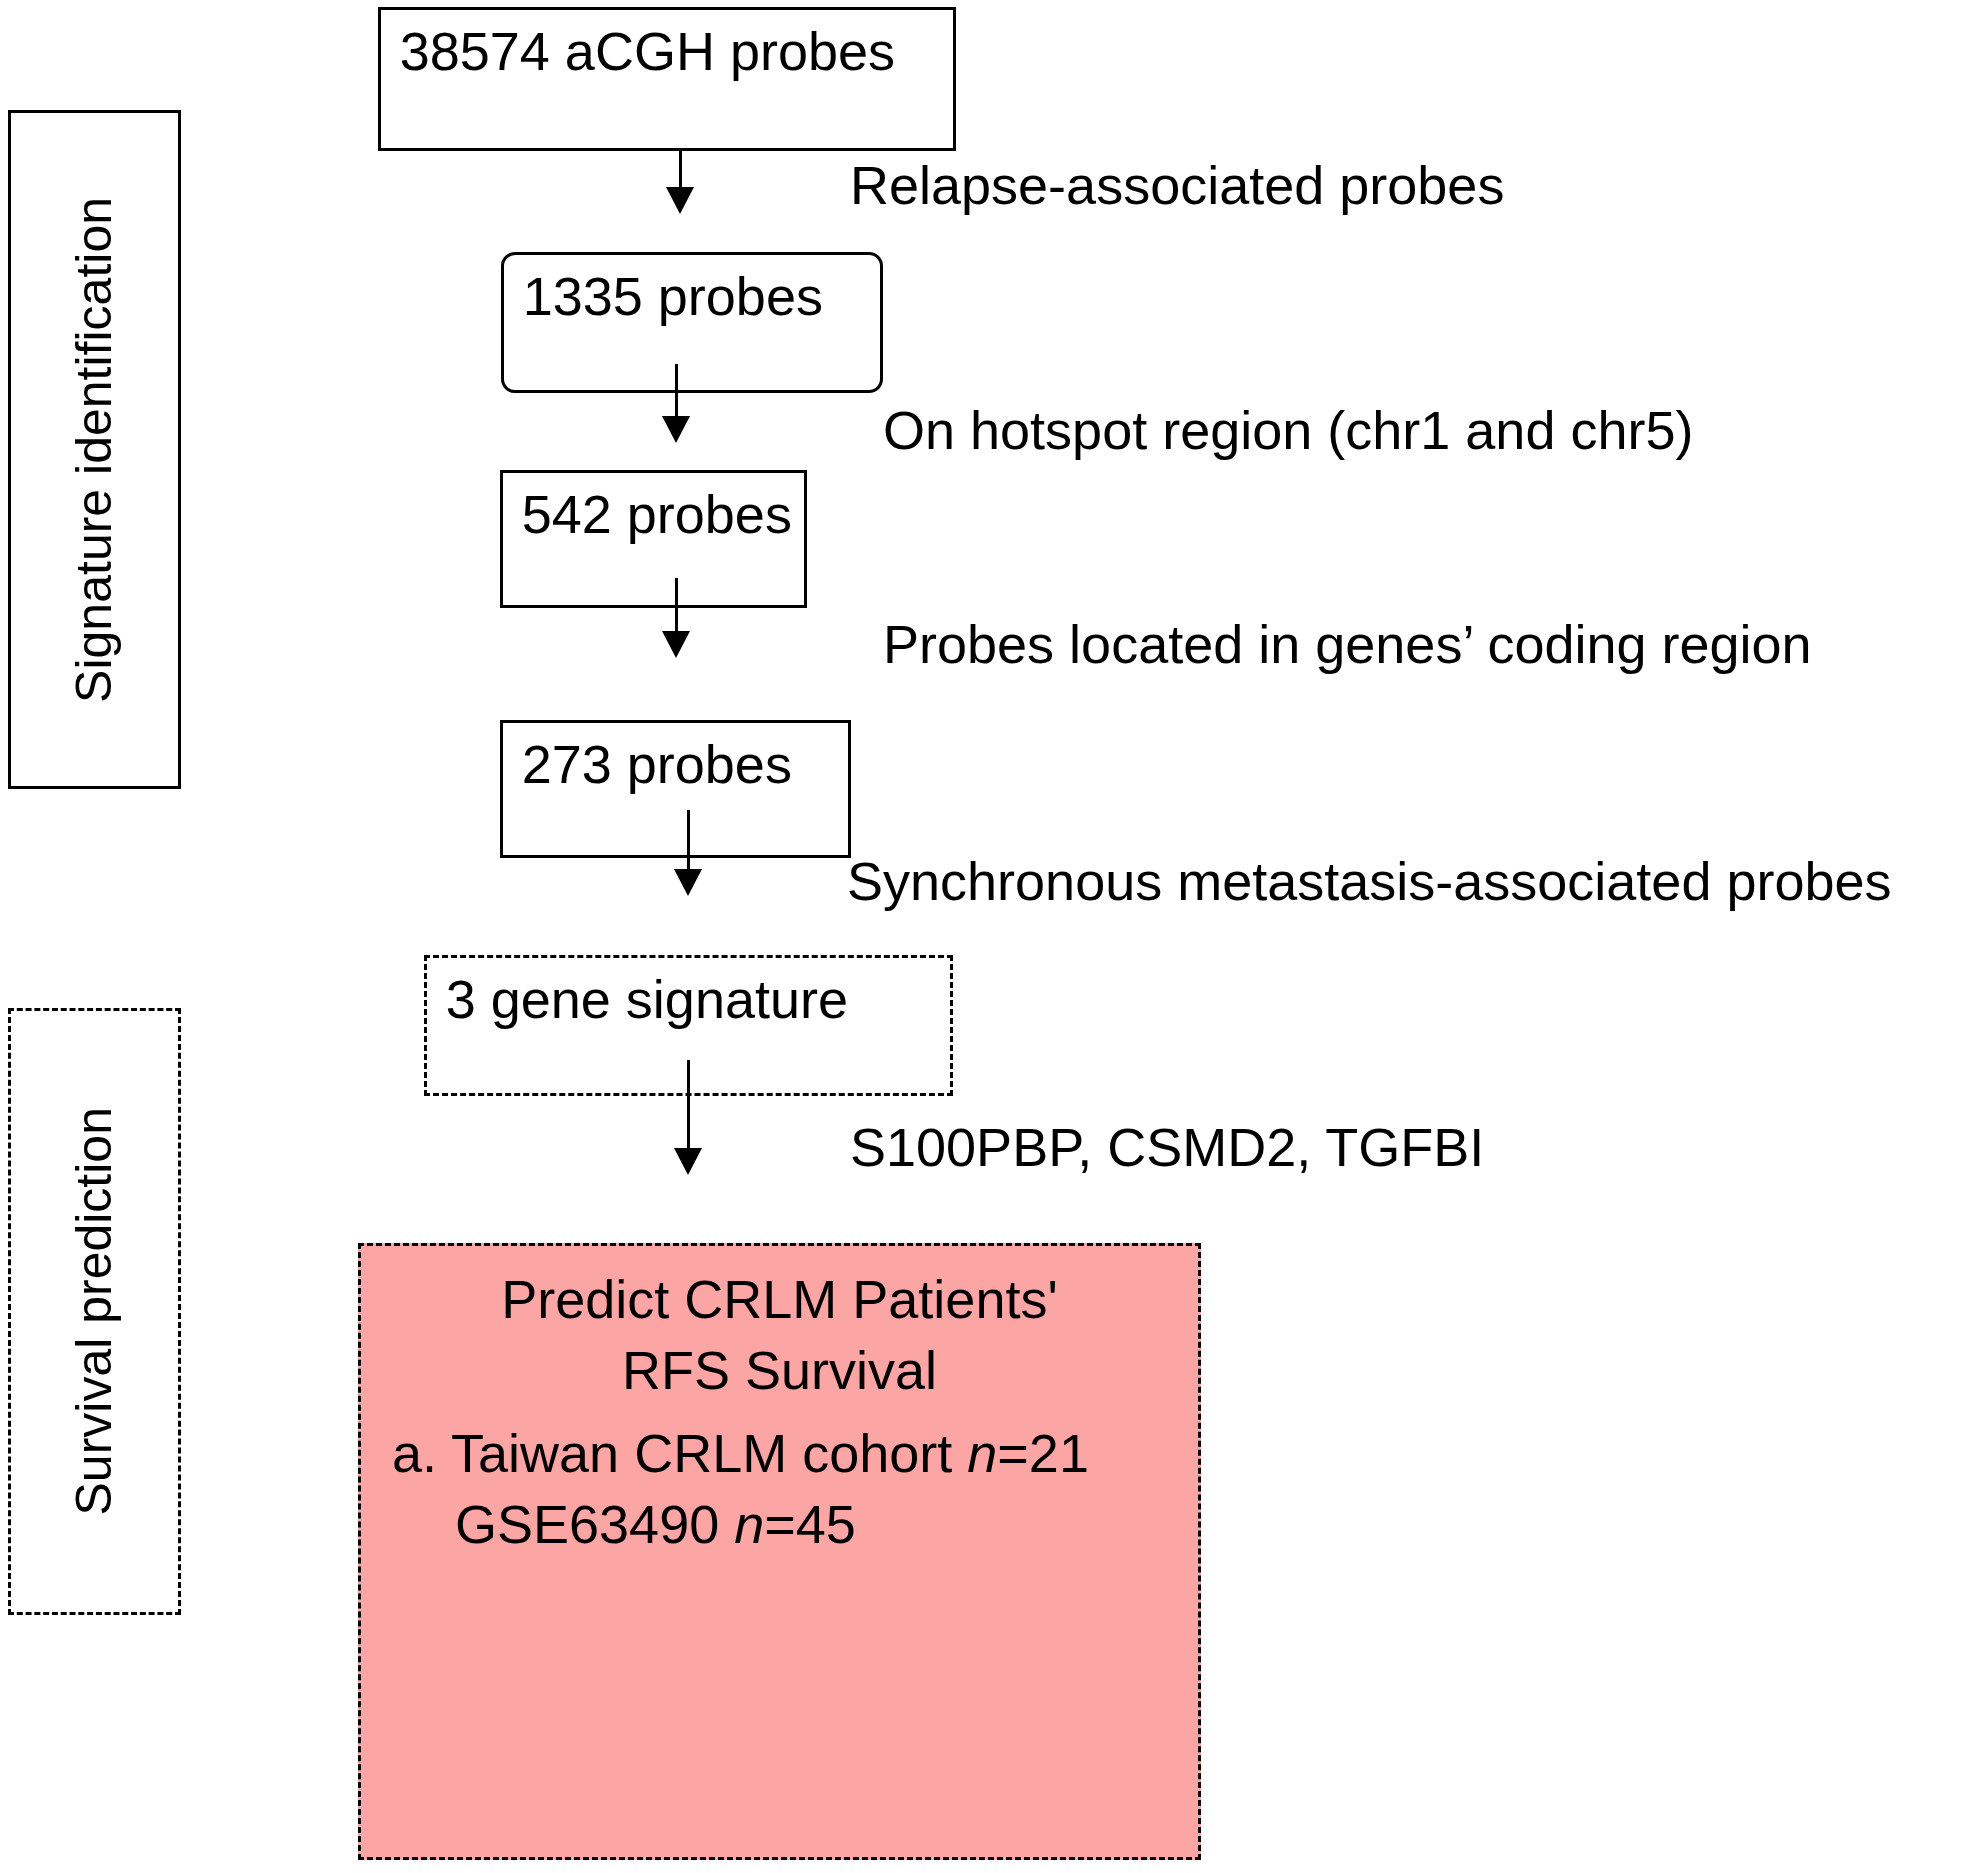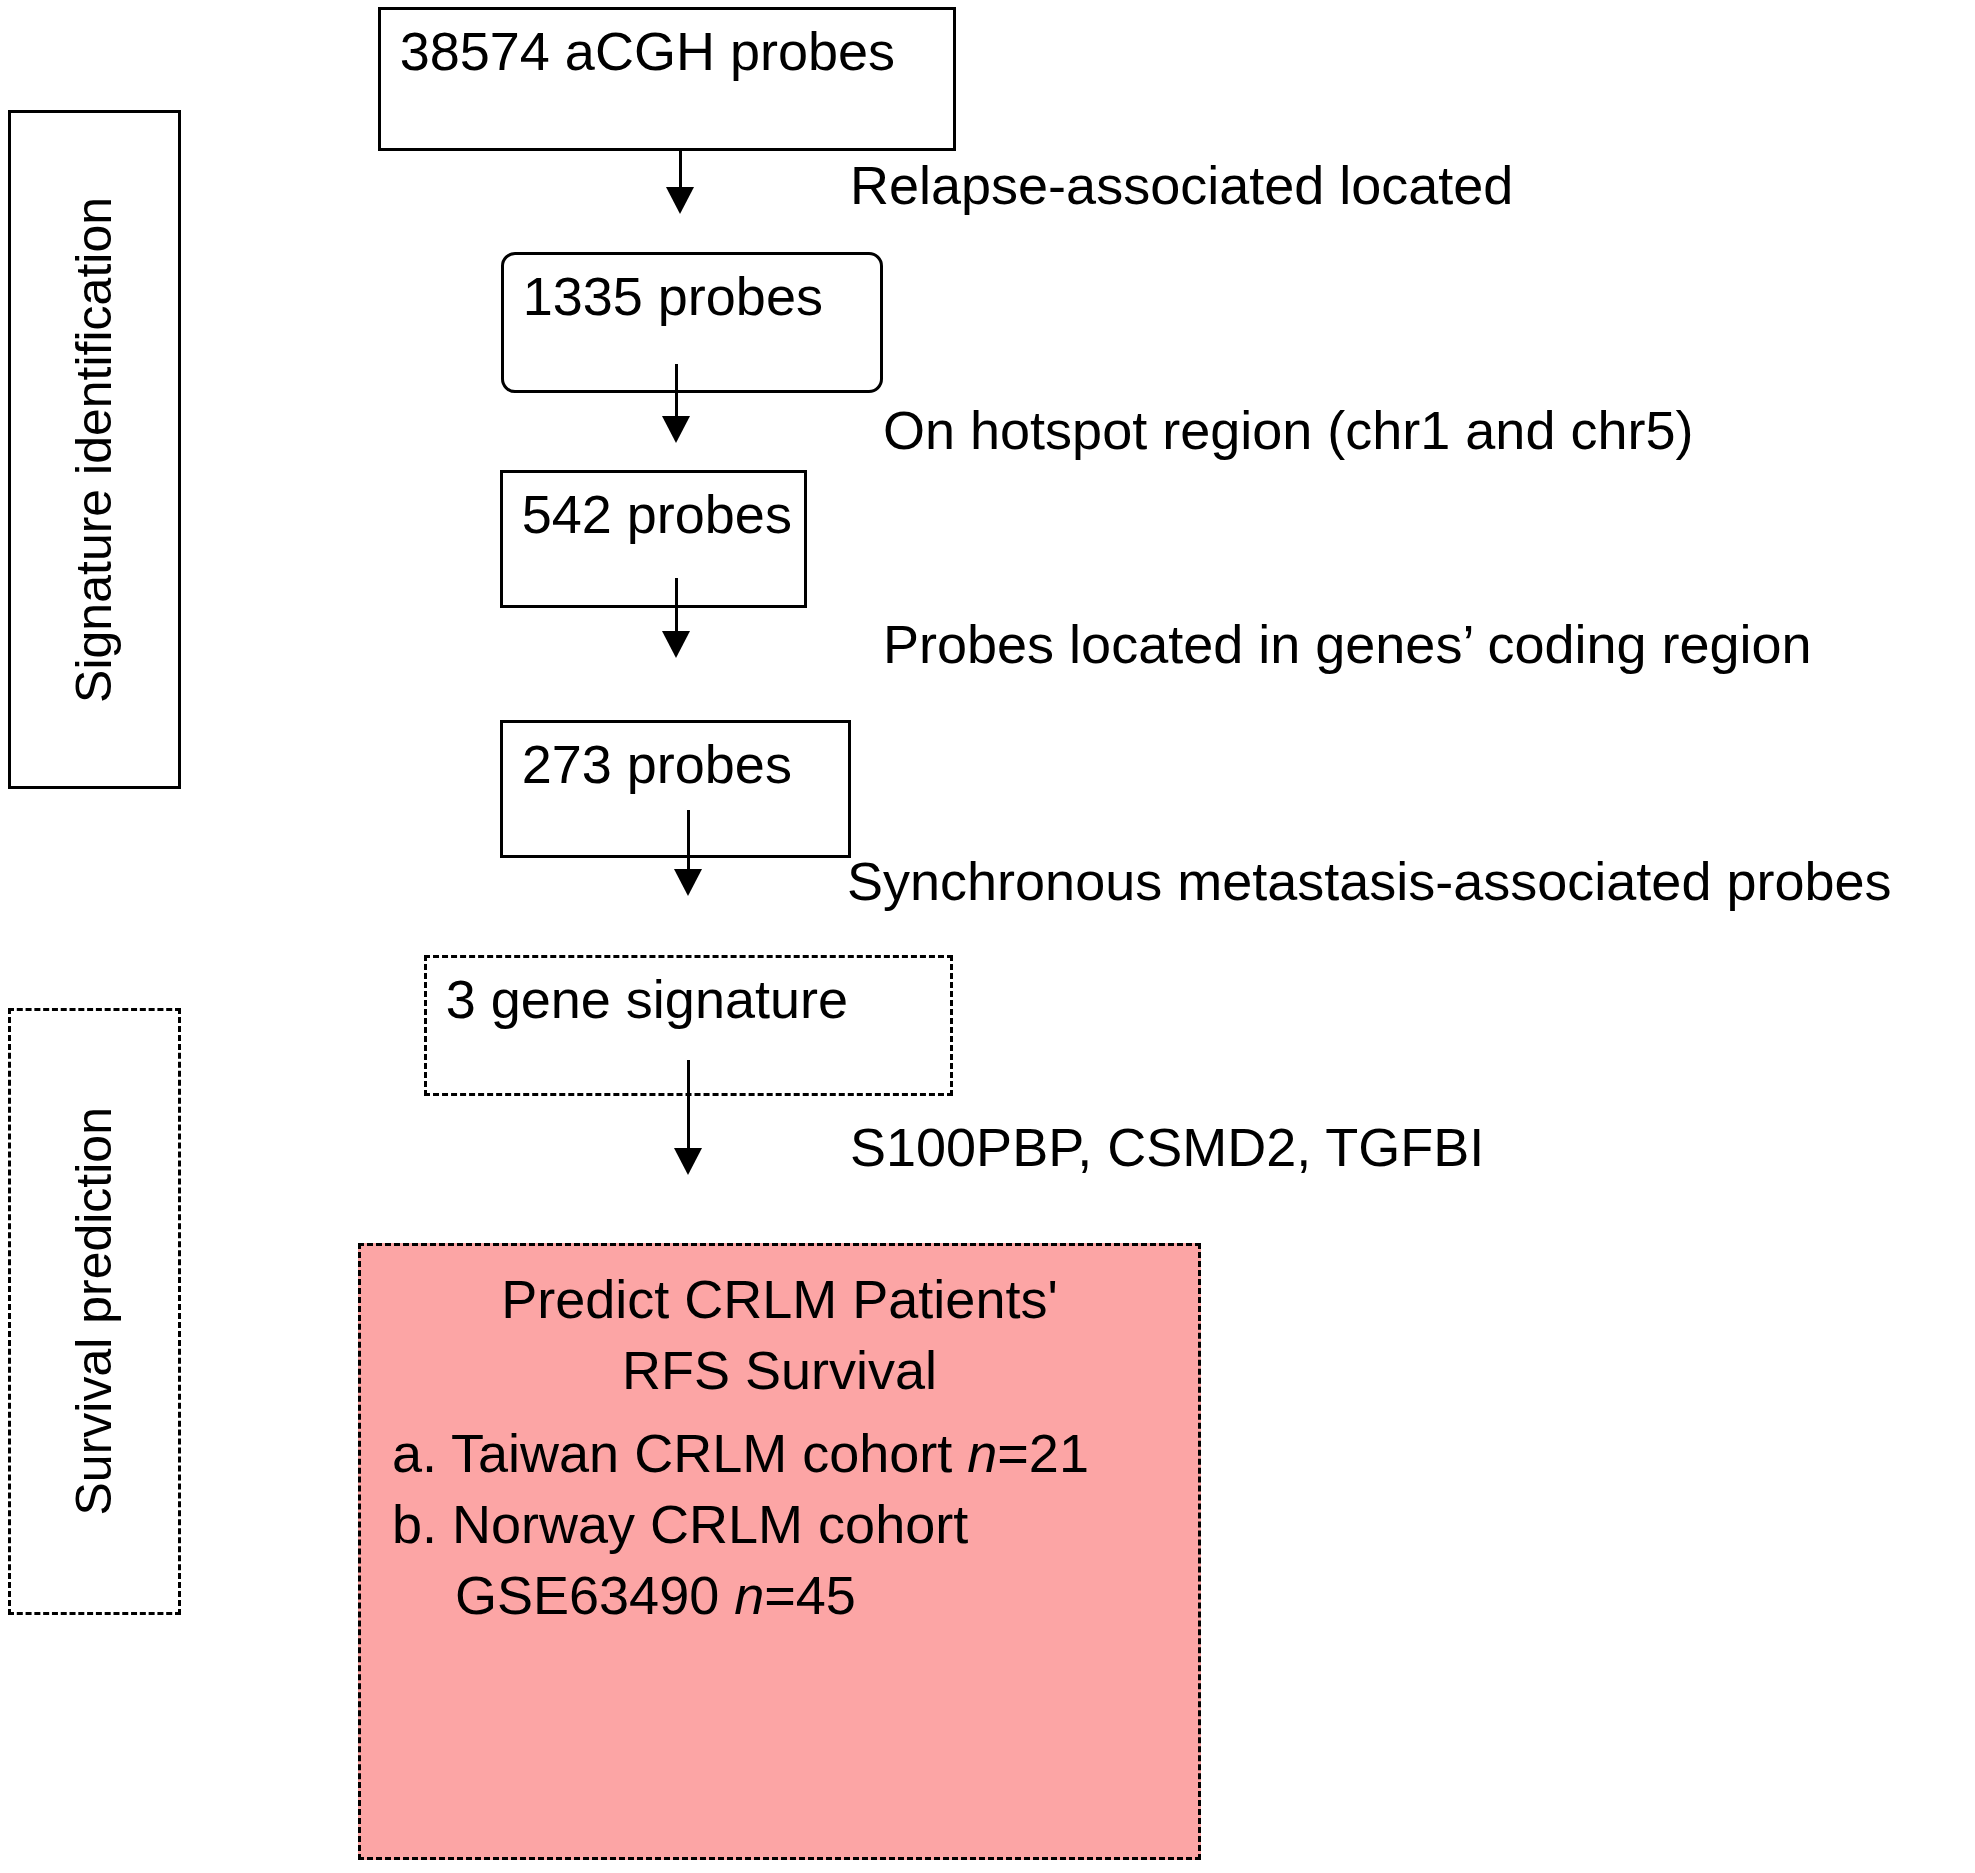--- a/index.html
+++ b/index.html
@@ -106,21 +106,21 @@
   </div>
 
   <div class="abs flow-box" style="left:378px; top:6.8px; width:578px; height:144px;">
     <div class="flow-text">38574 aCGH probes</div>
   </div>
 
   <div class="abs" style="left:665px; top:151px; width:31px; height:65px;">
     <div class="abs arrow-shaft" style="left:13.5px; top:0px; height:41px;"></div>
     <div class="abs arrow-head" style="left:0.5px; top:36px;"></div>
   </div>
-  <div class="abs annot" style="left:850px; top:156px;">Relapse-associated located</div>
+  <div class="abs annot" style="left:850px; top:156px;">Relapse-associated probes</div>
 
   <div class="abs flow-box" style="left:501px; top:252px; width:382px; height:141px;border-radius:14px;">
     <div class="flow-text">1335 probes</div>
   </div>
 
   <div class="abs" style="left:661px; top:364px; width:31px; height:83px;">
     <div class="abs arrow-shaft" style="left:13.5px; top:0px; height:56px;"></div>
     <div class="abs arrow-head" style="left:0.5px; top:52px;"></div>
   </div>
   <div class="abs annot" style="left:883px; top:401px;">On hotspot region (chr1 and chr5)</div>
@@ -155,21 +155,20 @@
   </div>
   <div class="abs annot" style="left:850px; top:1118px;">S100PBP, CSMD2, TGFBI</div>
 
   <div class="abs result-box" style="left:358px; top:1243px; width:843px; height:617px;">
     <div class="result-inner">
       <div class="result-center">Predict CRLM Patients'</div>
       <div class="result-center">RFS Survival</div>
       <div class="result-left" style="padding-top:11.4px;">
         <span>a. Taiwan CRLM cohort </span><span class="ital">n</span><span>=21</span>
       </div>
-      <div class="result-left">b. Norway CRLM cohort</div>
       <div class="result-indent">
         <span>GSE63490 </span><span class="ital">n</span><span>=45</span>
       </div>
     </div>
   </div>
 
 </div>
 
 
 </body></html>

